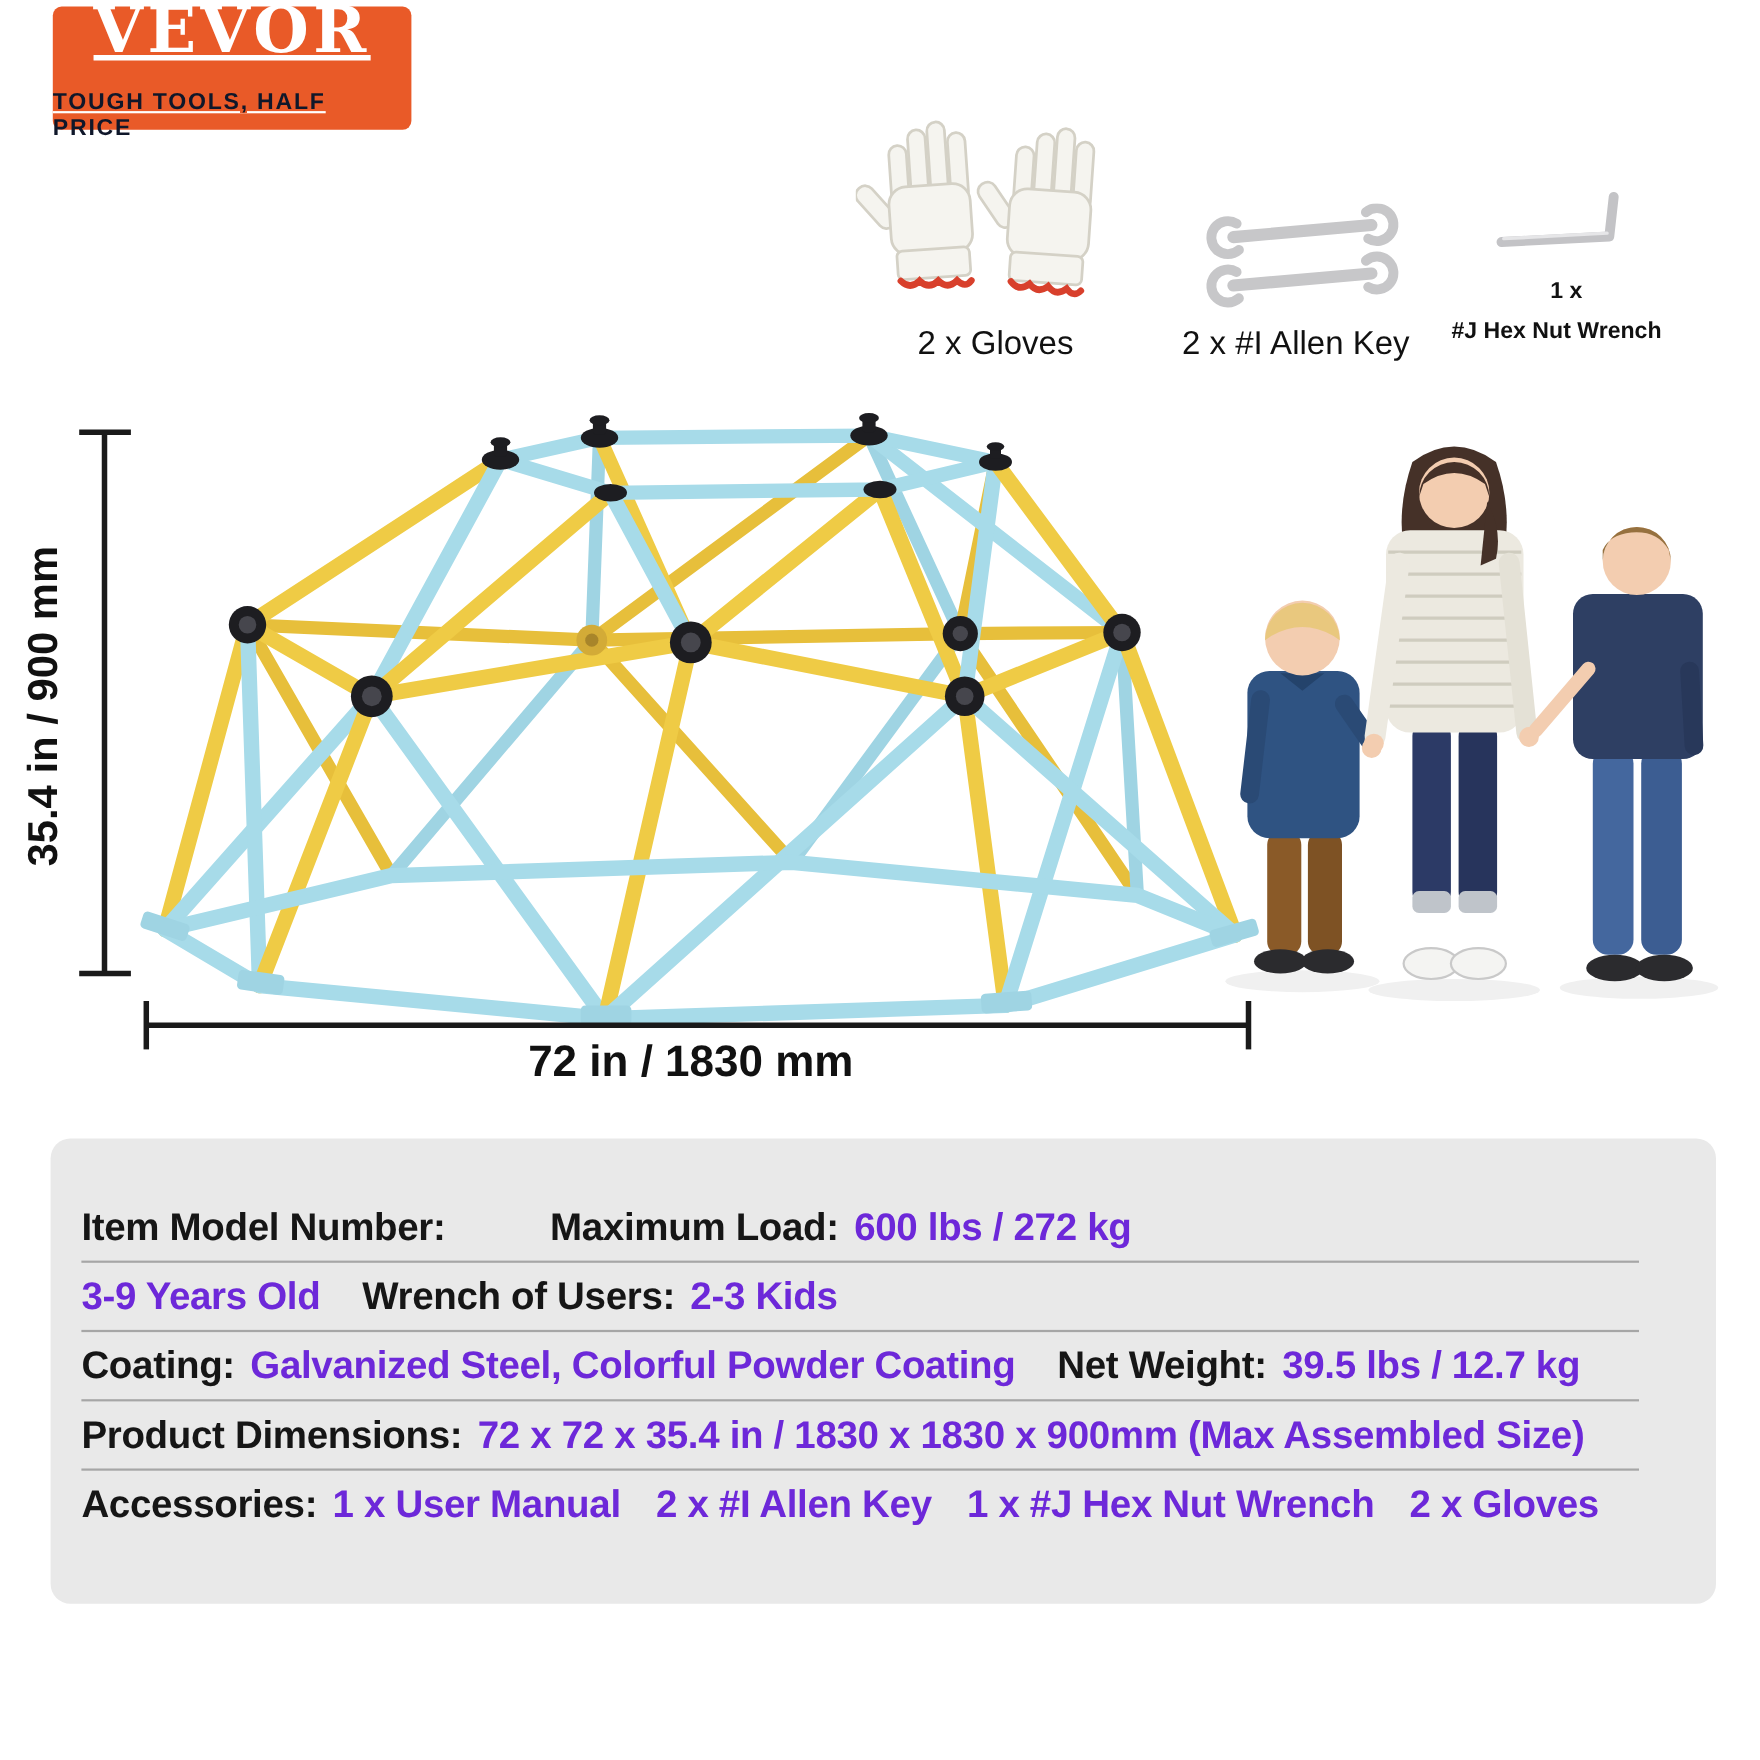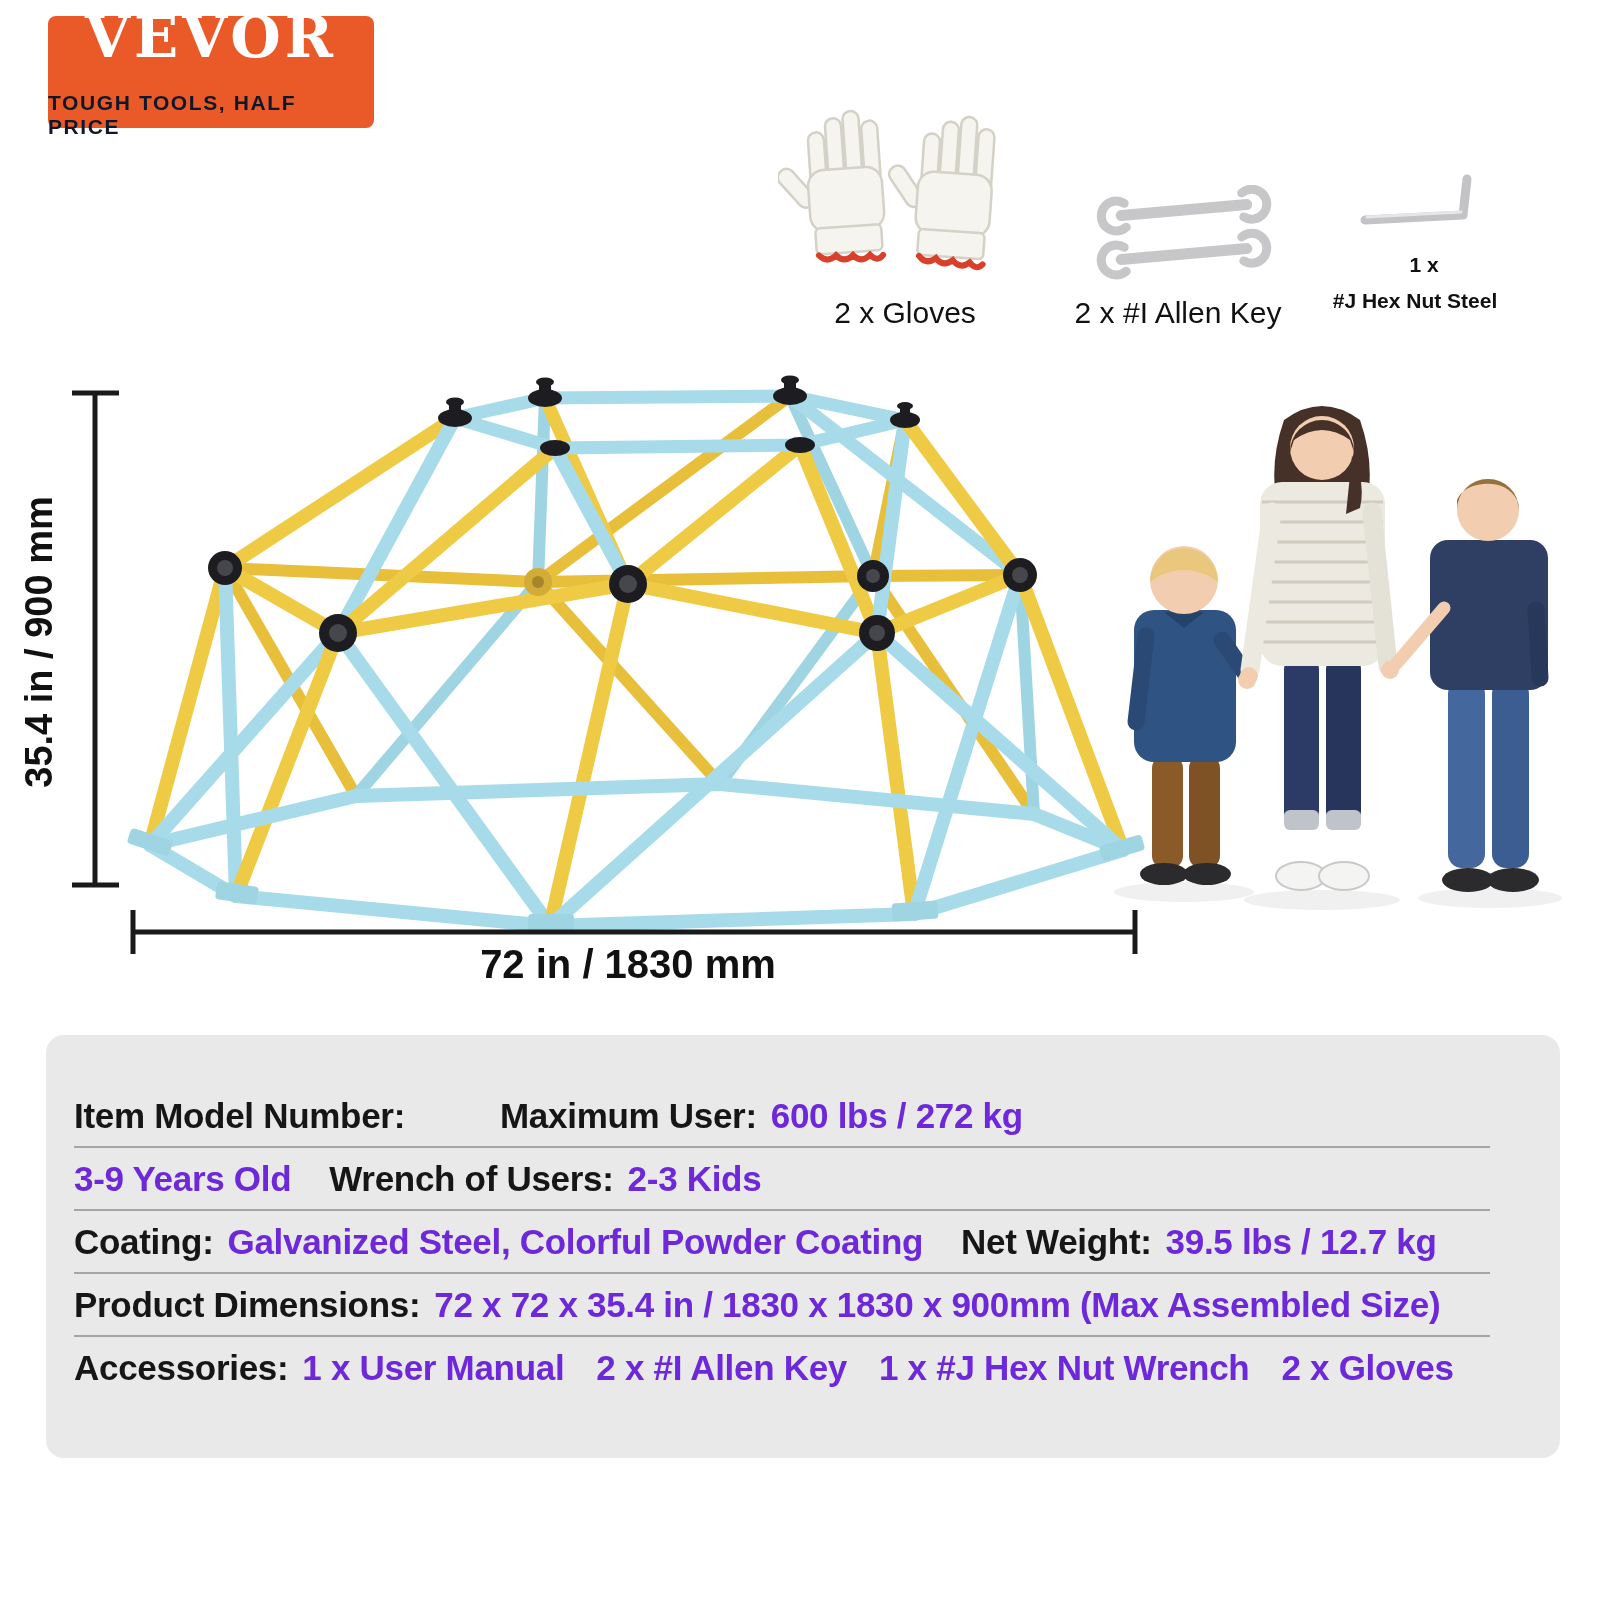--- a/index.html
+++ b/index.html
@@ -2,23 +2,23 @@
 <html><head>
 <meta charset="utf-8">
 <style>
   html,body{margin:0;padding:0;}
   body{
     width:1600px;height:1600px;position:relative;background:#ffffff;
     font-family:"Liberation Sans",sans-serif;overflow:hidden;
   }
   
   .logo-box{
-    position:absolute;left:48px;top:16px;width:326px;height:112px;
+    position:absolute;left:48px;top:6px;width:326px;height:112px;
     background:#e95a28;border-radius:8px;color:#fff;
-    display:flex;flex-direction:column;align-items:center;justify-content:center;
+    display:flex;flex-direction:column;align-items:center;justify-content:center;text-decoration:underline;
   }
   .logo-word{
     font-family:"DejaVu Serif",serif;font-weight:bold;font-size:58px;
     letter-spacing:4px;line-height:1;margin-top:2px;
   }
   .logo-tagline{
     font-size:21px;font-weight:bold;letter-spacing:1.6px;margin-top:25px;color:#0f172a;
   }
   
   .acc-icon{position:absolute;}
@@ -94,21 +94,21 @@
     </g>
   </g>
 </svg>
 <div class="acc-label" style="left:1178px;top:296px">2 x #I Allen Key</div>
 
 <svg class="acc-icon" style="left:1355px;top:165px" width="130" height="70" viewBox="0 0 130 70">
   <path d="M10,55 L108,50 L112,14" fill="none" stroke="#c3c3c6" stroke-width="9" stroke-linecap="round" stroke-linejoin="round"></path>
   <path d="M12,52 L106,47" fill="none" stroke="#e6e6e8" stroke-width="3" stroke-linecap="round"></path>
 </svg>
 <div class="acc-label bold" style="left:1424px;top:253px">1 x</div>
-<div class="acc-label bold" style="left:1415px;top:289px">#J Hex Nut Steel</div>
+<div class="acc-label bold" style="left:1415px;top:289px">#J Hex Nut Wrench</div>
 
 <svg class="scene" viewBox="0 0 1600 660">
 
   <g stroke-linecap="round" fill="none">
 
     <path d="M356,436 L225,208" stroke="#e7bf3b" stroke-width="12"></path>
     <path d="M356,436 L538,222" stroke="#9fd4e3" stroke-width="12"></path>
     <path d="M720,424 L538,222" stroke="#e7bf3b" stroke-width="12"></path>
     <path d="M720,424 L873,216" stroke="#9fd4e3" stroke-width="12"></path>
     <path d="M1034,454 L873,216" stroke="#e7bf3b" stroke-width="12"></path>
@@ -285,21 +285,21 @@
       <circle cx="1488" cy="150" r="31" fill="#f3cdb0"></circle>
       <path d="M1457,150 a31,31 0 0 1 62,0 l-2,-10 q-10,-18 -34,-16 q-20,2 -26,16 z" fill="#96713f"></path>
     </g>
   </g>
 </svg>
 
 <div class="panel">
 
   <div class="spec-row">
     <span class="seg gap-lg">Item Model Number:</span>
-    <span class="seg">Maximum User:</span>
+    <span class="seg">Maximum Load:</span>
     <span class="seg orange">600 lbs / 272 kg</span>
   </div>
   <div class="divider"></div>
 
   <div class="spec-row">
     <span class="seg orange gap-md">3-9 Years Old</span>
     <span class="seg">Wrench of Users:</span>
     <span class="seg orange">2-3 Kids</span>
   </div>
   <div class="divider"></div>

